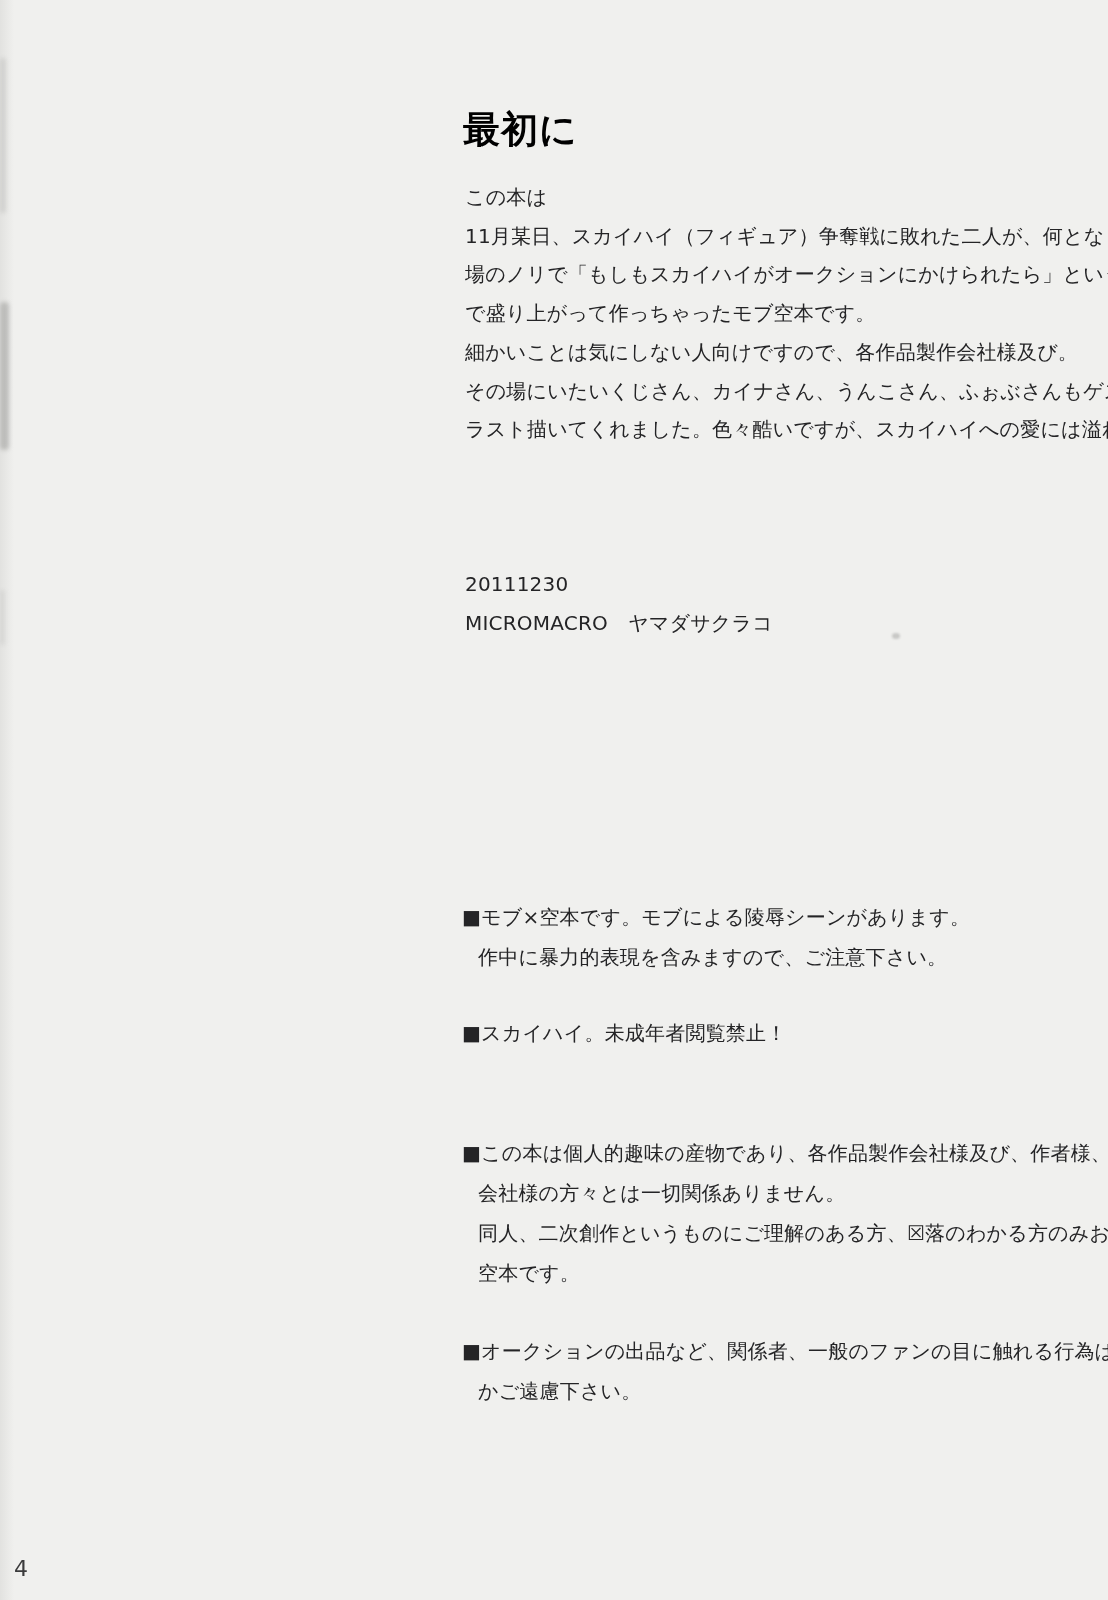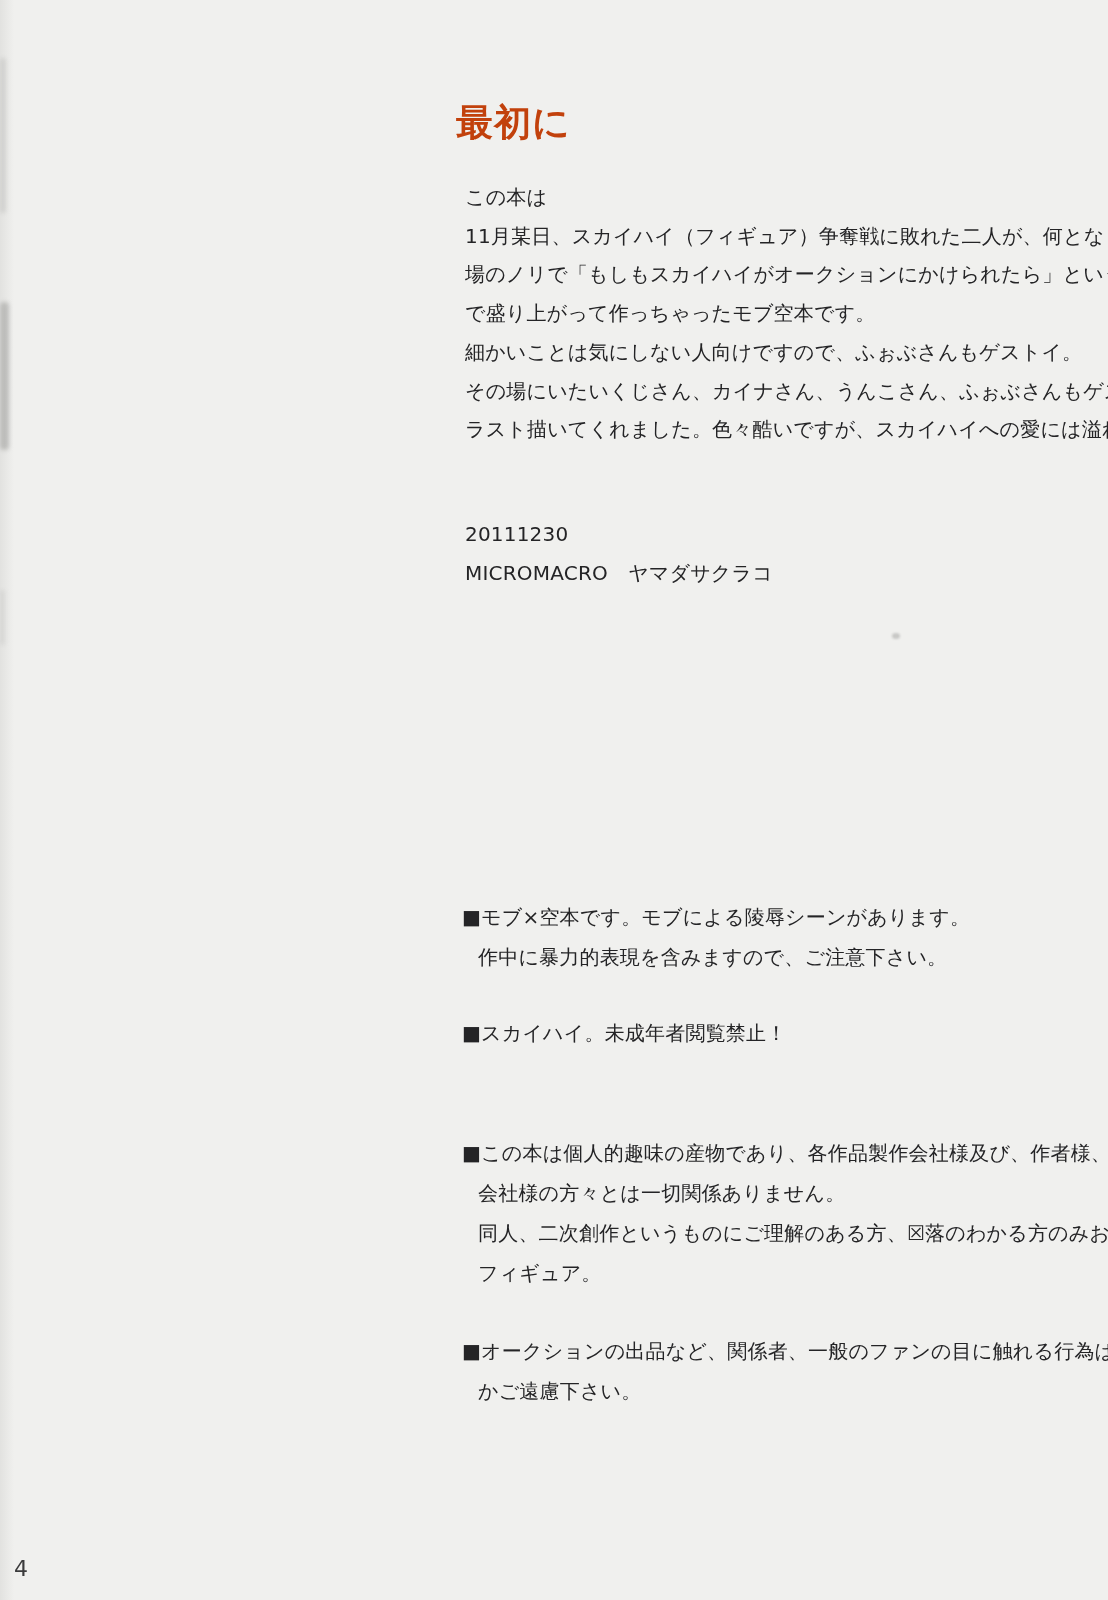--- a/index.html
+++ b/index.html
@@ -48,39 +48,39 @@
     position: absolute;
     left: 892px; top: 633px;
     width: 8px; height: 6px;
     border-radius: 50%;
     background: rgba(150,150,148,0.45);
     filter: blur(1px);
   }
   .title {
     position: absolute;
     left: 456px; top: 98px;
-    margin: 0;
+    margin: 7px;
     font-size: 37px;
     font-weight: bold;
     letter-spacing: 1px;
-    color: #c2410c;
+    color: #000000;
   }
   .text-block {
     position: absolute;
     font-size: 20px;
     letter-spacing: 0.2px;
     color: #242426;
   }
   .intro {
     left: 455px; top: 178px;
     width: 620px;
     line-height: 38.7px;
   }
   .credit-block {
-    left: 455px; top: 515px;
+    left: 455px; top: 565px;
     width: 500px;
     line-height: 38.7px;
   }
   .notice {
     left: 452px;
     width: 625px;
     line-height: 40px;
   }
   .notice-1 { top: 897px; }
   .notice-2 { top: 1013px; }
@@ -106,21 +106,21 @@
   <div class="smudge smudge-low"></div>
   <div class="speck"></div>
 
   <h1 class="title">最初に</h1>
 
   <div class="text-block intro">
     <div class="line">この本は</div>
     <div class="line">11月某日、スカイハイ（フィギュア）争奪戦に敗れた二人が、何となくその</div>
     <div class="line">場のノリで「もしもスカイハイがオークションにかけられたら」というネタ</div>
     <div class="line">で盛り上がって作っちゃったモブ空本です。</div>
-    <div class="line">細かいことは気にしない人向けですので、ふぉぶさんもゲストイ。</div>
+    <div class="line">細かいことは気にしない人向けですので、各作品製作会社様及び。</div>
     <div class="line">その場にいたいくじさん、カイナさん、うんこさん、ふぉぶさんもゲストイ</div>
     <div class="line">ラスト描いてくれました。色々酷いですが、スカイハイへの愛には溢れてお</div>
   </div>
 
   <div class="text-block credit-block">
     <div class="line">20111230</div>
     <div class="line">MICROMACRO　ヤマダサクラコ</div>
   </div>
 
   <div class="text-block notice notice-1">
@@ -129,21 +129,21 @@
   </div>
 
   <div class="text-block notice notice-2">
     <div class="line">■スカイハイ。未成年者閲覧禁止！</div>
   </div>
 
   <div class="text-block notice notice-3">
     <div class="line">■この本は個人的趣味の産物であり、各作品製作会社様及び、作者様、関連</div>
     <div class="line indent">会社様の方々とは一切関係ありません。</div>
     <div class="line indent">同人、二次創作というものにご理解のある方、☒落のわかる方のみお楽し</div>
-    <div class="line indent">フィギュア。</div>
+    <div class="line indent">空本です。</div>
   </div>
 
   <div class="text-block notice notice-4">
     <div class="line">■オークションの出品など、関係者、一般のファンの目に触れる行為はどう</div>
     <div class="line indent">かご遠慮下さい。</div>
   </div>
 
   <div class="page-number">4</div>
 
 </div>

